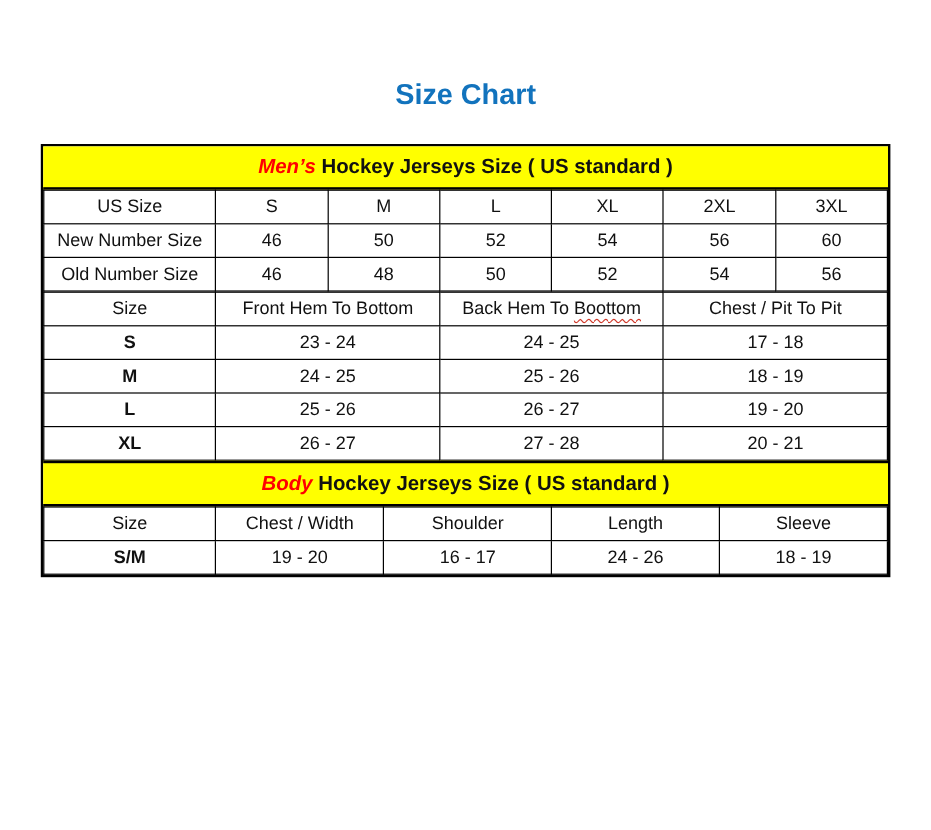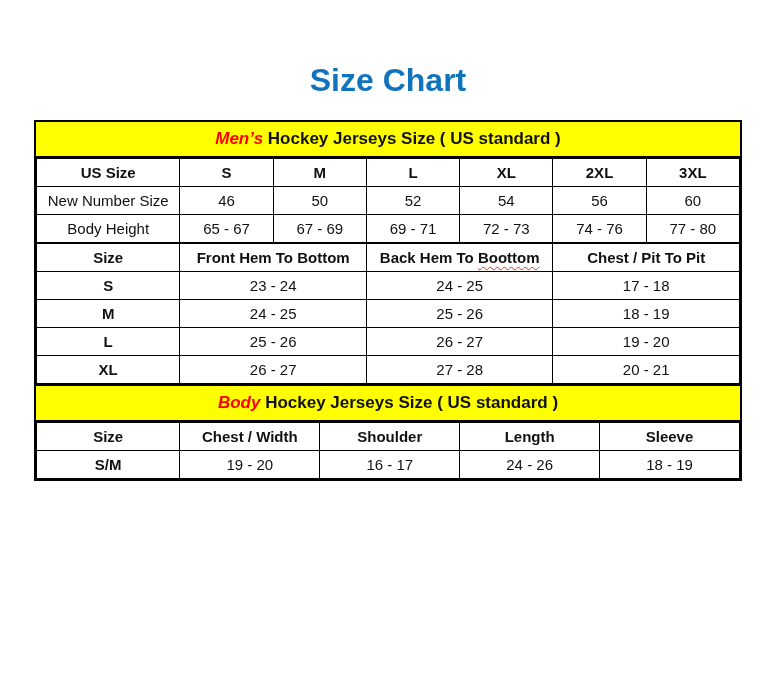--- a/index.html
+++ b/index.html
@@ -14,21 +14,21 @@
     width:776px;height:692px;
     font-family:"Liberation Sans", sans-serif;
     color:#1a1a1a;
     overflow:hidden;
   }
   .page-title{
     margin:0;
     padding-top:64px;
     padding-bottom:24px;
     text-align:center;
-    font-size:32px;
+    font-size:24px;
     line-height:32px;
     font-weight:bold;
     color:var(--blue);
     letter-spacing:0px;
   }
   .chart-wrap{
     width:704px;
     margin:0 auto;
     border:2px solid var(--ink);
   }
@@ -54,21 +54,21 @@
     border:1px solid var(--ink);
     height:27px;
     text-align:center;
     vertical-align:middle;
     font-size:15px;
     padding:0 2px;
     color:#111;
     white-space:nowrap;
     overflow:hidden;
   }
-  table.sec-table th{font-weight:bold;text-align:center;}
+  table.sec-table th{font-weight:normal;text-align:center;}
   table.sec-table td{font-weight:normal;}
   table.labels-bold td:first-child{font-weight:bold;}
   .squiggle{
     text-decoration:underline;
     text-decoration-style:wavy;
     text-decoration-color:var(--squiggle);
     text-decoration-thickness:1px;
     text-underline-offset:3px;
     text-decoration-skip-ink:none;
     margin-top:36px;
@@ -109,27 +109,27 @@
         <tr>
           <td>New Number Size</td>
           <td>46</td>
           <td>50</td>
           <td>52</td>
           <td>54</td>
           <td>56</td>
           <td>60</td>
         </tr>
         <tr>
-          <td>Body Height</td>
-          <td>65 - 67</td>
-          <td>67 - 69</td>
-          <td>69 - 71</td>
-          <td>72 - 73</td>
-          <td>74 - 76</td>
-          <td>77 - 80</td>
+          <td>Old Number Size</td>
+          <td>46</td>
+          <td>48</td>
+          <td>50</td>
+          <td>52</td>
+          <td>54</td>
+          <td>56</td>
         </tr>
       </tbody>
     </table>
 
   <table class="sec-table labels-bold">
     <colgroup>
       <col style="width:20.4%">
         <col style="width:26.5333%">
         <col style="width:26.5333%">
         <col style="width:26.5333%">

